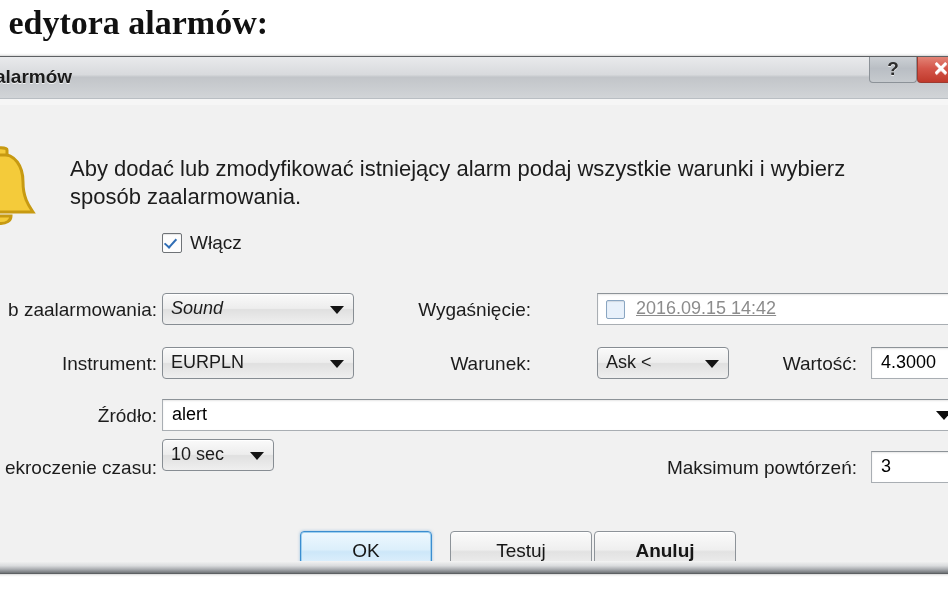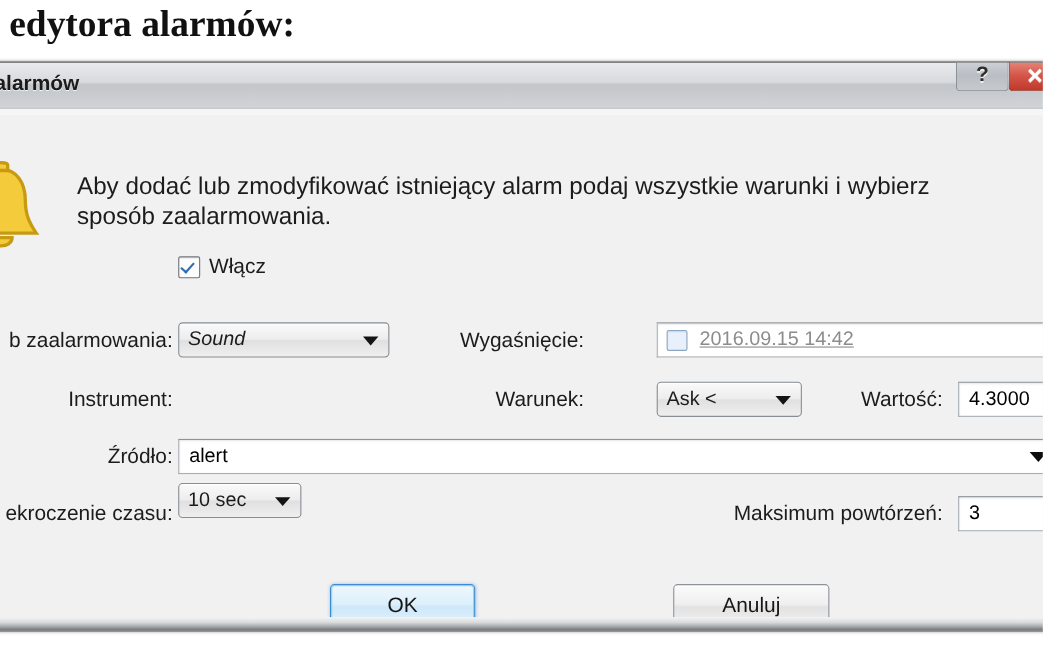--- a/index.html
+++ b/index.html
@@ -191,20 +191,24 @@
         <span class="arrow"></span>
       </div>
 
       <div class="lbl" style="left:370px;top:200px;width:174px;">Wygaśnięcie:</div>
       <div class="textfield datefield" style="left:610px;top:194px;width:380px;">
         <span class="chkbox small box"></span>
         <span class="val muted">2016.09.15 14:42</span>
       </div>
 
       <div class="lbl" style="left:-40px;top:254px;width:210px;">Instrument:</div>
+      <div class="combo" style="left:175px;top:248px;width:190px;">
+        <span class="val">EURPLN</span>
+        <span class="arrow"></span>
+      </div>
 
       <div class="lbl" style="left:400px;top:254px;width:144px;">Warunek:</div>
       <div class="combo" style="left:610px;top:248px;width:130px;">
         <span class="val">Ask &lt;</span>
         <span class="arrow"></span>
       </div>
 
       <div class="lbl" style="left:760px;top:254px;width:110px;">Wartość:</div>
       <div class="textfield" style="left:884px;top:248px;width:106px;">
         <span class="val">4.3000</span>
@@ -221,18 +225,19 @@
         <span class="val">10 sec</span>
         <span class="arrow"></span>
       </div>
 
       <div class="lbl" style="left:555px;top:358px;width:315px;">Maksimum powtórzeń:</div>
       <div class="textfield" style="left:884px;top:352px;width:106px;">
         <span class="val">3</span>
       </div>
 
       <div class="btn default" style="left:268px;top:432px;width:130px;">OK</div>
-      <div class="btn" style="left:580px;top:432px;width:140px;">Anuluj</div>
+      <div class="btn" style="left:418px;top:432px;width:140px;">Testuj</div>
+      <div class="btn" style="left:562px;top:432px;width:140px;font-weight:bold;">Anuluj</div>
 
       <div class="bottom-edge"></div>
     </div>
   </div>
 </div>
 
 </body></html>

